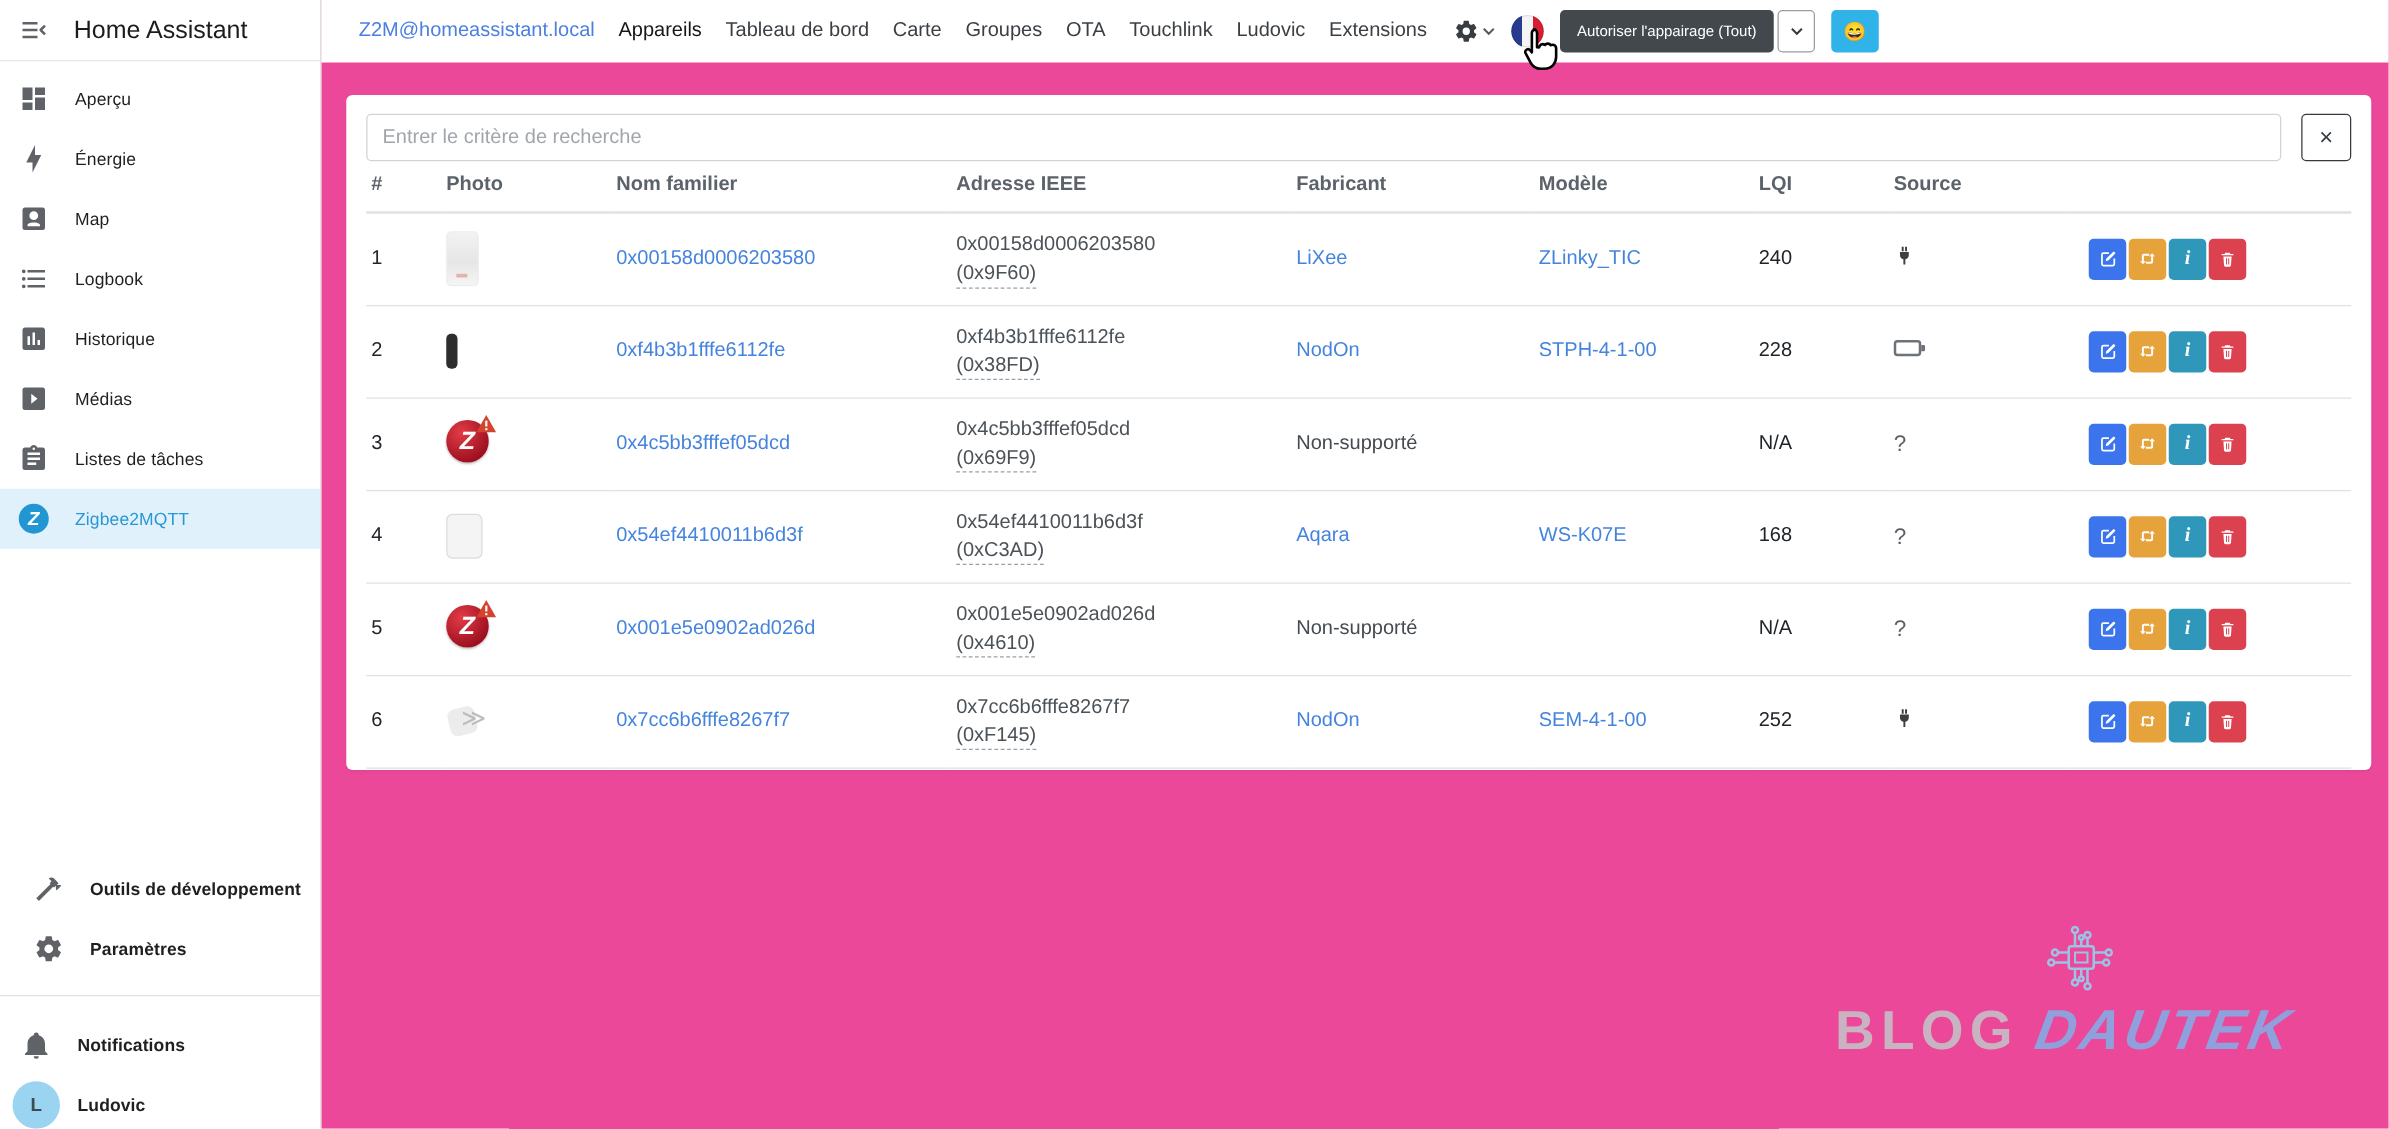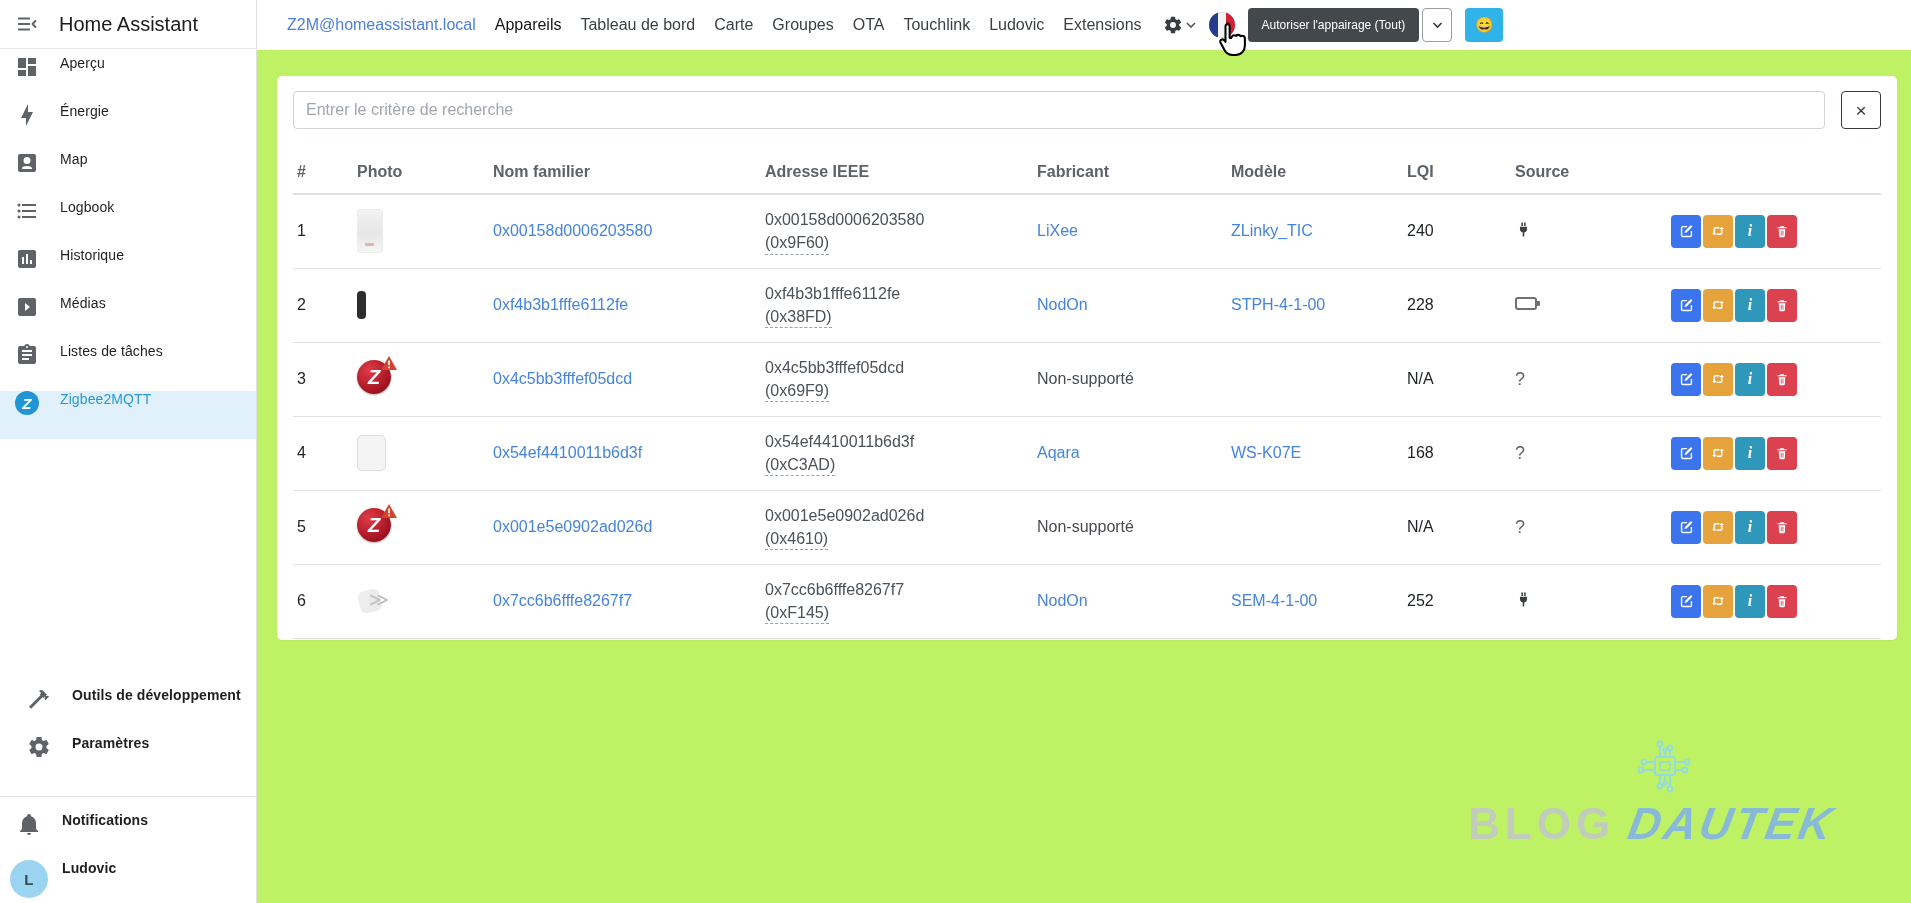--- a/index.html
+++ b/index.html
@@ -15,21 +15,21 @@
     background:#fff; border-right:1px solid #e0e0e0; z-index:5;
   }
   .sb-header {
     height:49px; display:flex; align-items:center; gap:20px;
     padding:1px 15px; border-bottom:1px solid #e8e8e8;
   }
   .sb-title { font-size:20px; color:#1c1c1c; }
   .icon-btn-plain { background:none; border:none; cursor:pointer; display:flex; align-items:center; }
   .sb-items { position:absolute; top:55px; left:0; right:0; }
   .sb-item {
-    height:48px; display:flex; align-items:flex-start; gap:21px;
+    height:48px; display:flex; align-items:center; gap:21px;
     padding:0 15px; cursor:pointer; color:#1f1f1f;
     font-size:14px; font-weight:500; letter-spacing:.1px;
   }
   .sb-item .sb-icon { width:24px; height:24px; display:flex; align-items:center; justify-content:center; flex:none; }
   .sb-item svg { fill:#5f6368; }
   .sb-item.active { background:#e1f1fb; color:#2898d4; }
   .zigbee-circle {
     width:24px; height:24px; border-radius:50%; background:#2196d3;
     color:#fff; font-weight:800; font-style:italic; font-size:15px;
     display:flex; align-items:center; justify-content:center;
@@ -39,21 +39,21 @@
   .sb-footer { position:absolute; top:812px; left:0; right:0; }
   .avatar {
     width:38px; height:38px; border-radius:50%; background:#9bd4f1;
     color:#3c4a52; font-size:15px; display:flex; align-items:center; justify-content:center;
     margin-left:-7px; margin-right:-7px;
   }
   .sb-footer .sb-item { font-weight:700; font-size:14px;padding-left:17px; }
   .sb-bottom .sb-item { font-weight:700; font-size:14px; }
 
   
-  .main { position:absolute; left:257px; top:0; right:0; bottom:0; background:#bef264; }
+  .main { position:absolute; left:257px; top:0; right:0; bottom:0; background:#ec4899; }
   .navbar {
     height:50px; background:#fff; display:flex; align-items:center;
     padding:0 16px 0 30px; gap:19px; font-size:16px;
   }
   .brand { color:#4b7fe0; text-decoration:none; cursor:pointer; }
   .nav-item { color:#3a3f44; cursor:pointer; }
   .nav-item.active { color:#141619; }
   .nav-right { display:flex; align-items:center; gap:13px; margin-left:2px; }
   .gear-wrap { display:flex; align-items:center; gap:3px; cursor:pointer; }
   .flag {
@@ -75,21 +75,21 @@
     width:38px; height:34px; background:#2fb3e8; border:none; border-radius:4px;
     font-size:15px; cursor:pointer; display:flex; align-items:center; justify-content:center;
   }
 
   
   .card {
     position:absolute; left:20px; top:76px; width:1620px;
     background:#fff; border-radius:5px; padding:15px 16px 1px 16px;
     box-shadow:0 1px 2px rgba(0,0,0,.05);
   }
-  .search-row { display:flex; gap:16px; margin-bottom:24px; }
+  .search-row { display:flex; gap:16px; margin-bottom:0; }
   .search-input {
     flex:1; height:38px; border:1px solid #ced4da; border-radius:4px;
     padding:0 12px; font-size:16px; color:#495057; outline:none;
     font-family:"Liberation Sans",sans-serif;
   }
   .search-input::placeholder { color:#a0a6ac; }
   .clear-btn {
     width:40px; height:38px; background:#fff; border:1px solid #343a40;
     border-radius:4px; color:#343a40; font-size:19px; cursor:pointer; line-height:1;
   }

